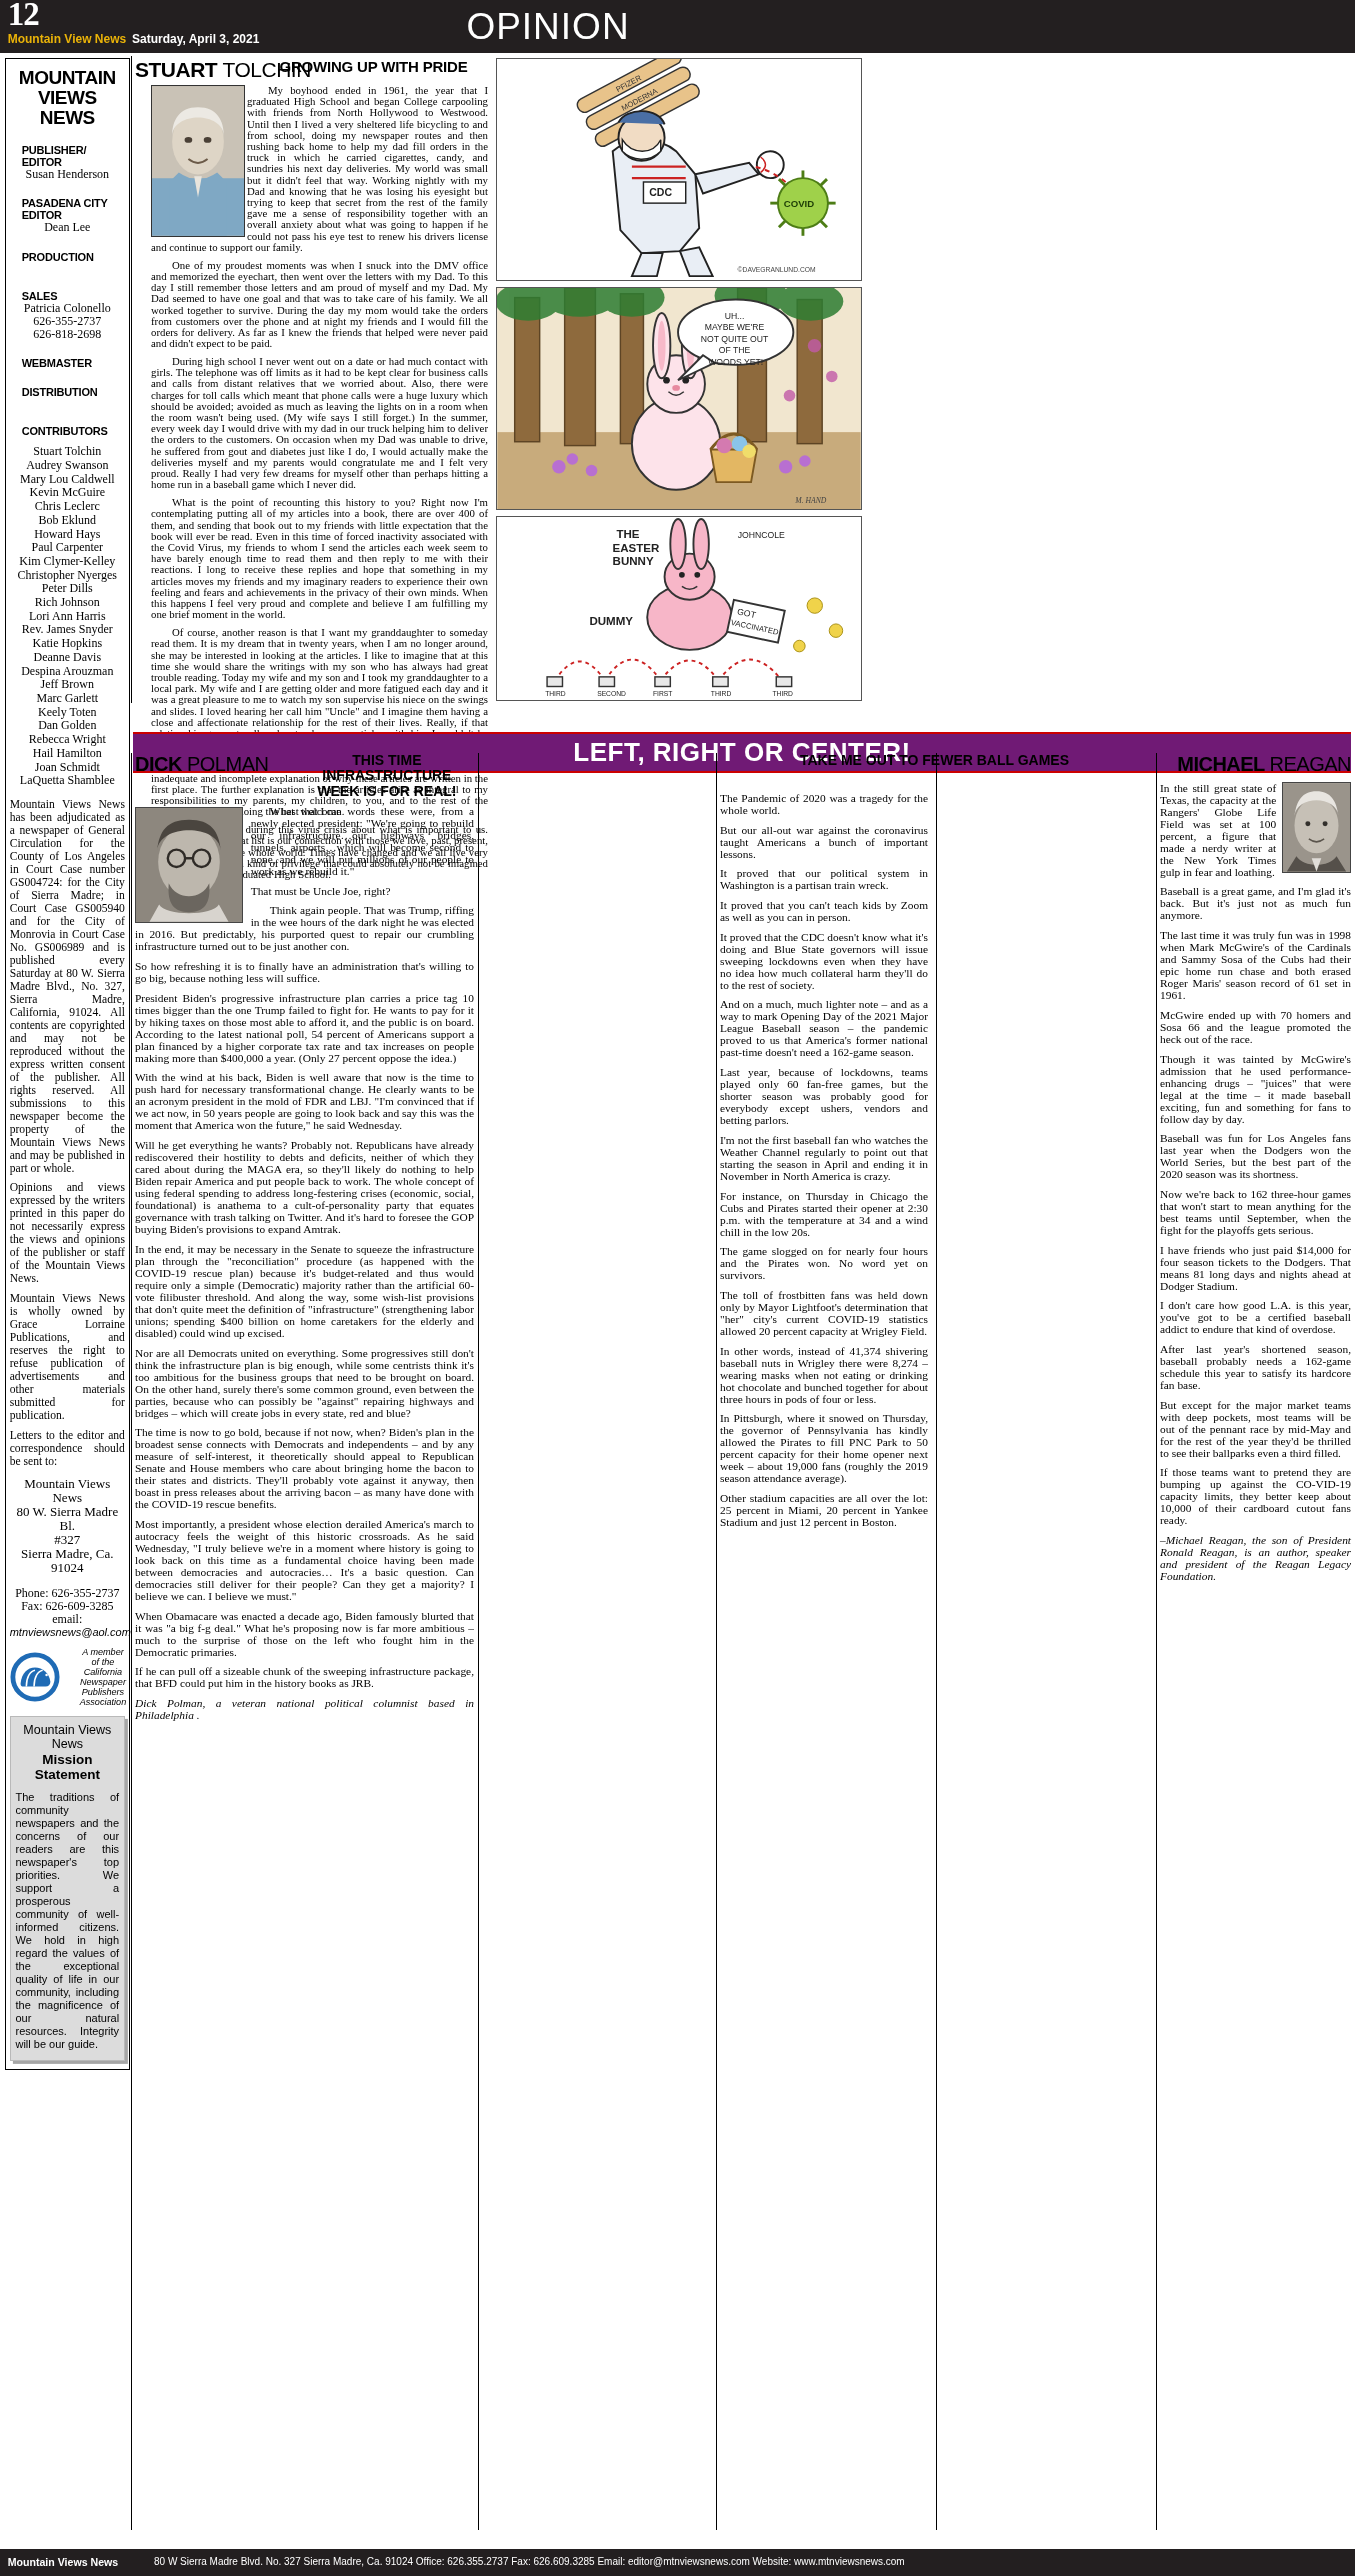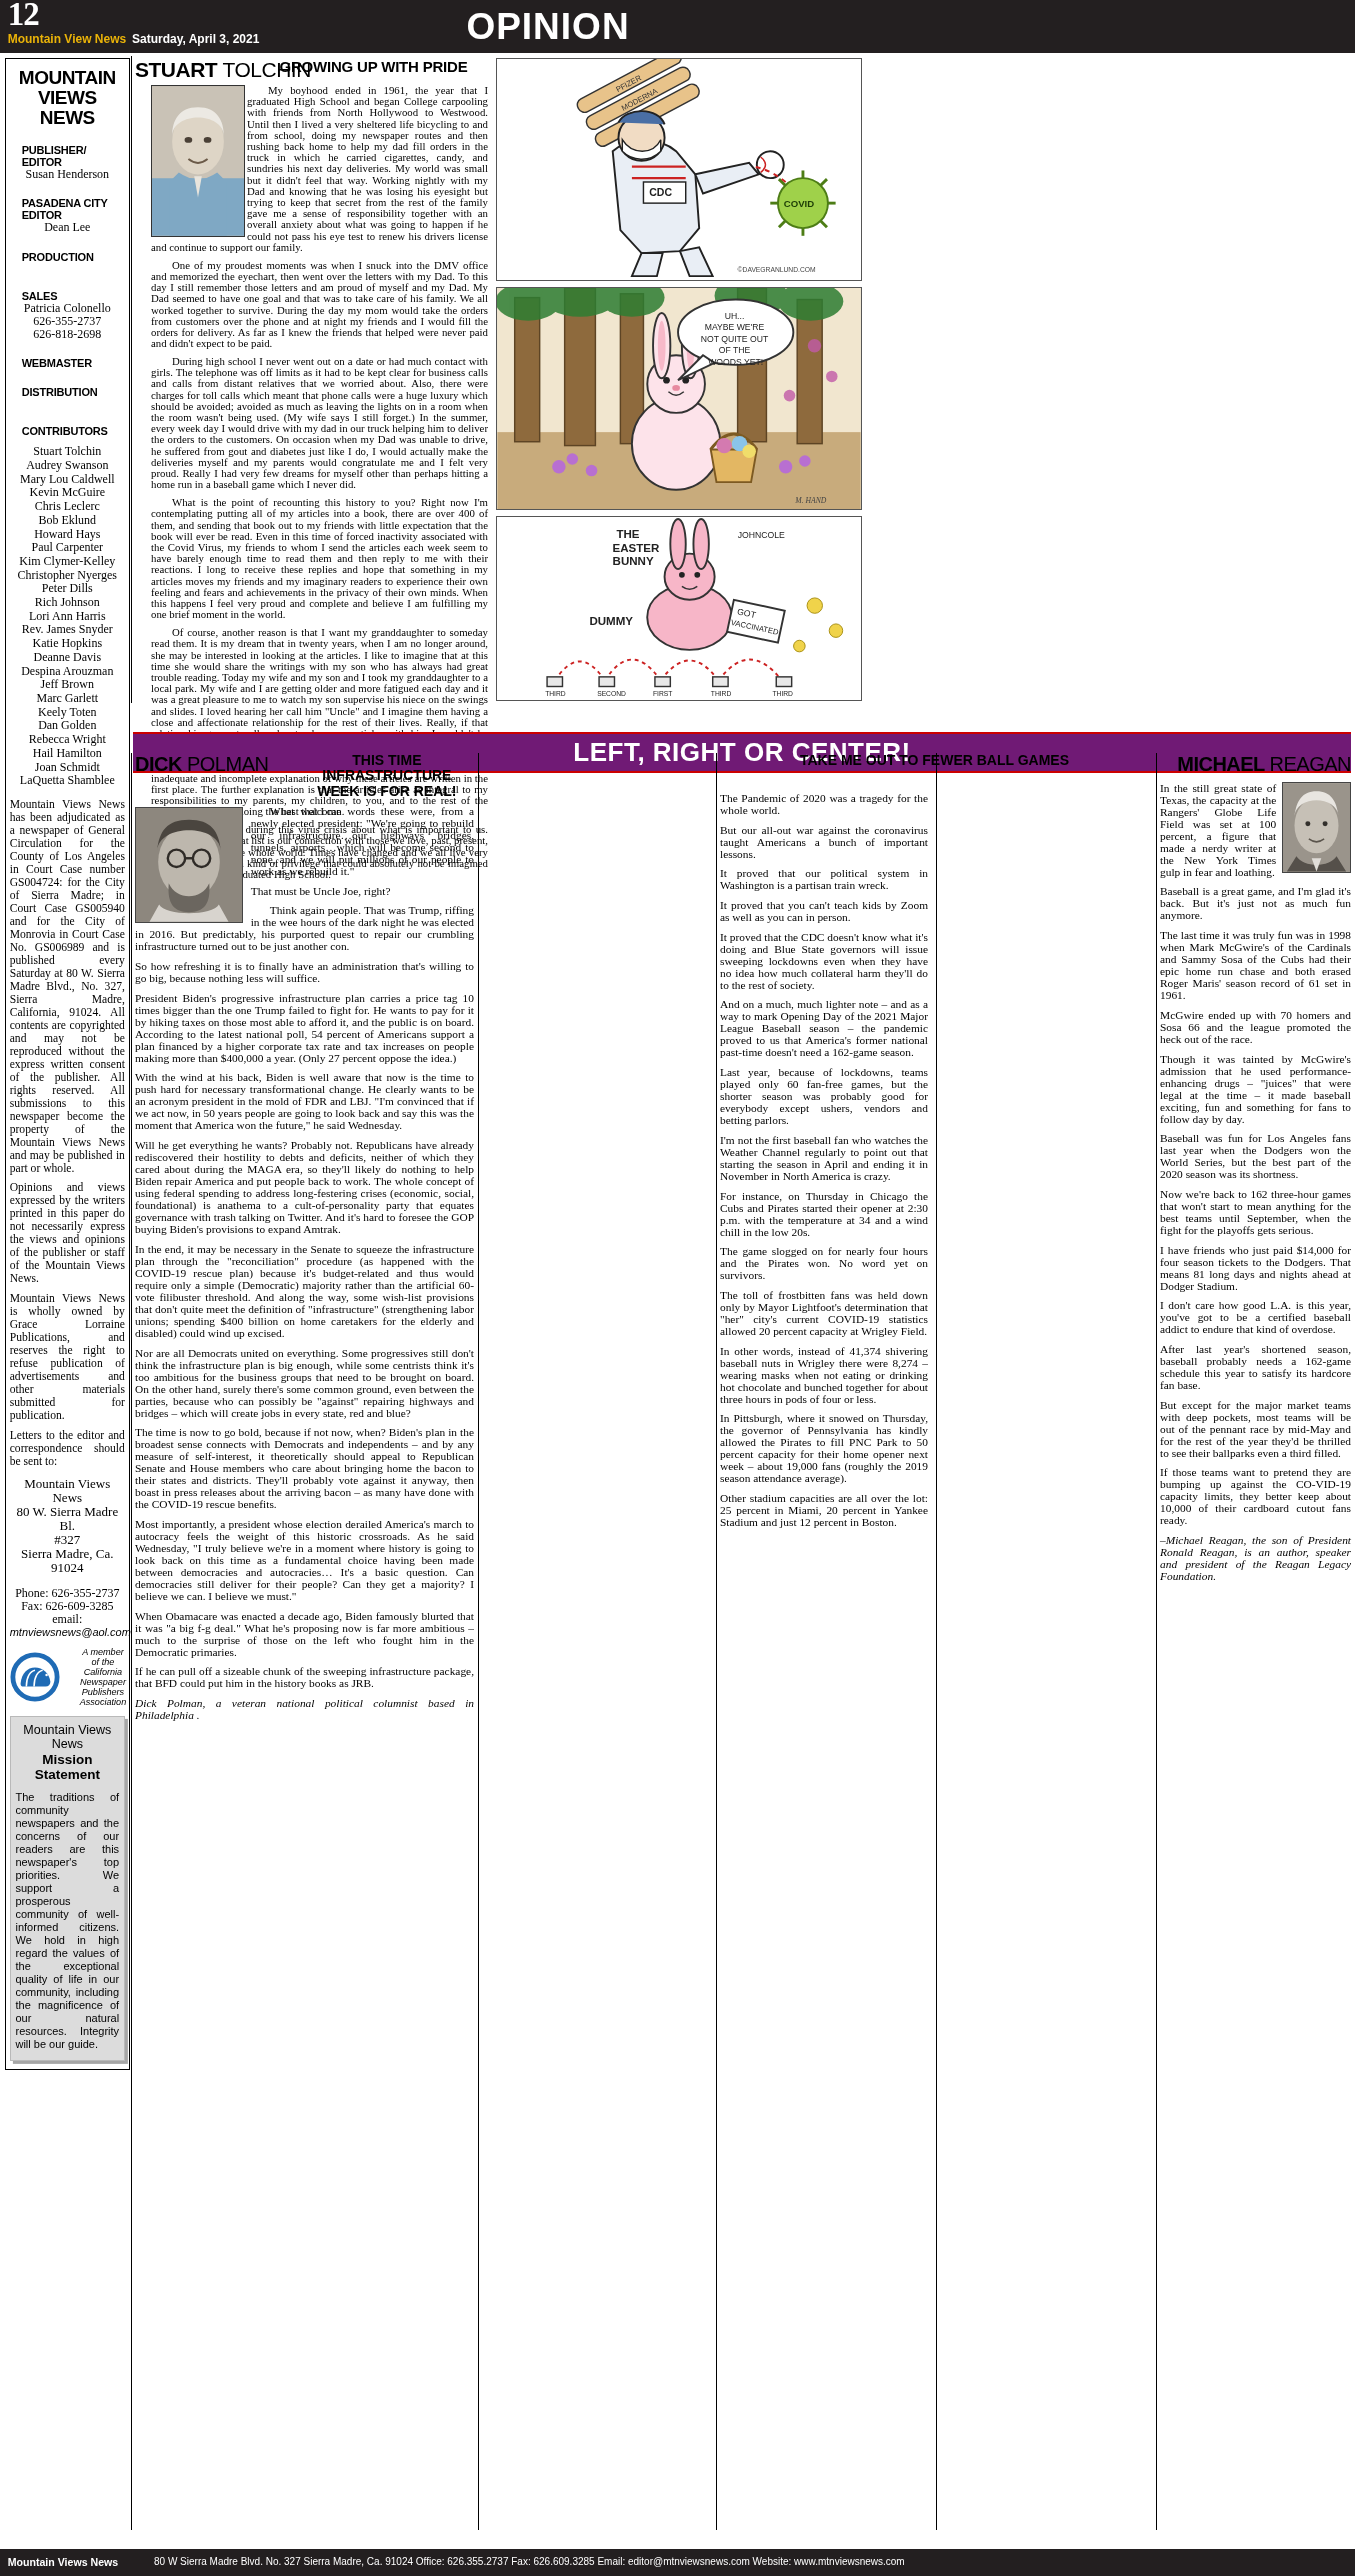--- a/index.html
+++ b/index.html
@@ -4,21 +4,21 @@
 <style>
   html,body{margin:0;padding:0;background:#fff;}
   body{width:1356px;font-family:"Liberation Serif",serif;color:#000;}
   .page{width:1356px;height:2576px;position:relative;overflow:hidden;background:#fff;}
 
   
   .masthead{position:absolute;left:0;top:0;width:1356px;height:53px;background:#231f20;}
   .mh-page-num{position:absolute;left:7.7px;top:-1.9px;font-family:"Liberation Serif",serif;font-weight:bold;color:#fff;font-size:33px;line-height:33px;letter-spacing:-1px;}
   .mh-paper{position:absolute;left:7.7px;top:32px;color:#eab308;font-family:"Liberation Sans",sans-serif;font-weight:bold;font-size:12px;letter-spacing:0px;}
   .mh-date{position:absolute;left:132px;top:32px;color:#fff;font-family:"Liberation Sans",sans-serif;font-weight:bold;font-size:12px;}
-  .mh-section{position:absolute;right:0;left:0;top:5.8px;text-align:center;color:#fff;font-family:"Liberation Sans",sans-serif;font-weight:bold;font-size:37px;letter-spacing:1px;}
+  .mh-section{position:absolute;right:0;left:0;top:5.8px;text-align:center;color:#fff;font-family:"Liberation Sans",sans-serif;font-weight:normal;font-size:37px;letter-spacing:1px;}
   .mh-section span{padding-right:260px;}
 
   
   .sidebar{position:absolute;left:4.8px;top:58px;width:125px;}
   .sb-box{border:1.9px solid #000;padding:3.9px 3.9px 7.7px 3.9px;}
   .sb-title{text-align:center;font-family:"Liberation Sans",sans-serif;font-weight:bold;font-size:19px;line-height:20px;letter-spacing:-0.5px;margin-top:4.8px;}
   .sb-head{text-align:left;font-family:"Liberation Sans",sans-serif;font-weight:bold;font-size:11px;letter-spacing:-0.2px;margin-top:16.4px;margin-left:12px;}
   .sb-name{text-align:center;font-family:"Liberation Serif",serif;font-size:12px;line-height:13px;}
   .sb-list{text-align:center;font-family:"Liberation Serif",serif;font-size:12px;line-height:13.7px;margin-top:8.7px;}
   .sb-legal{font-family:"Liberation Serif",serif;font-size:11.6px;line-height:13px;text-align:justify;margin-top:9.6px;}

